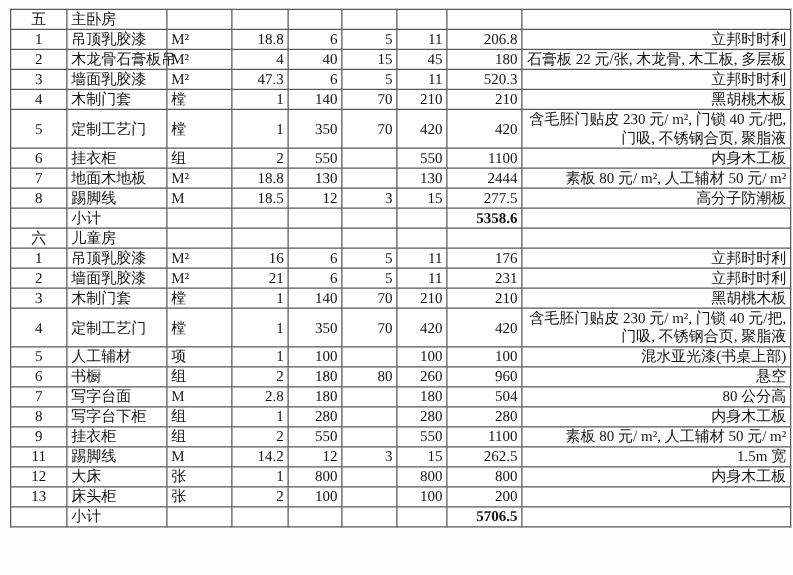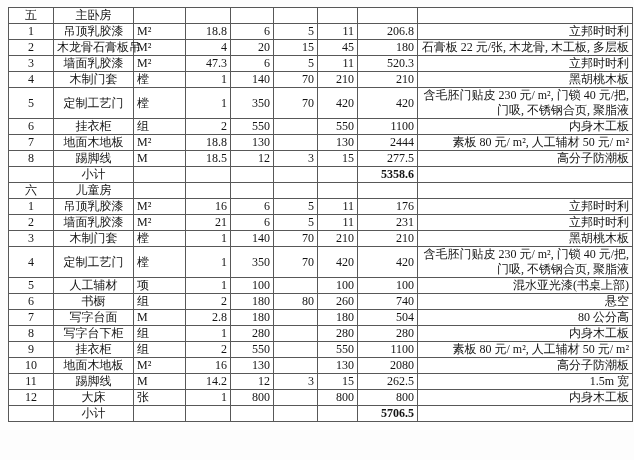--- a/index.html
+++ b/index.html
@@ -26,21 +26,21 @@
   table.quote td {
     border: 1px solid #585858;
     font-size: 12px;
     line-height: 15px;
     height: 15px;
     padding: 0 3px;
     vertical-align: middle;
     overflow: visible;
   }
   td.c-seq   { text-align: center; }
-  td.c-name  { text-align: center; padding-left: 4px; white-space: nowrap; }
+  td.c-name  { text-align: left; padding-left: 4px; white-space: nowrap; }
   td.c-unit  { text-align: left; }
   td.c-qty, td.c-p1, td.c-p2, td.c-p3, td.c-total { text-align: right; padding-right: 6px; }
   td.c-remark {
     text-align: right;
     padding: 1px 4px;
     line-height: 14px;
     white-space: normal;
     word-break: break-all;
   }
   tr.subtotal-row td.c-total { font-weight: bold; }
@@ -82,21 +82,21 @@
           <td class="c-p2">5</td>
           <td class="c-p3">11</td>
           <td class="c-total">206.8</td>
           <td class="c-remark">立邦时时利</td>
         </tr>
         <tr>
           <td class="c-seq">2</td>
           <td class="c-name">木龙骨石膏板吊</td>
           <td class="c-unit">M²</td>
           <td class="c-qty">4</td>
-          <td class="c-p1">20</td>
+          <td class="c-p1">40</td>
           <td class="c-p2">15</td>
           <td class="c-p3">45</td>
           <td class="c-total">180</td>
           <td class="c-remark">石膏板 22 元/张, 木龙骨, 木工板, 多层板</td>
         </tr>
         <tr>
           <td class="c-seq">3</td>
           <td class="c-name">墙面乳胶漆</td>
           <td class="c-unit">M²</td>
           <td class="c-qty">47.3</td>
@@ -239,21 +239,21 @@
           <td class="c-remark">混水亚光漆(书桌上部)</td>
         </tr>
         <tr>
           <td class="c-seq">6</td>
           <td class="c-name">书橱</td>
           <td class="c-unit">组</td>
           <td class="c-qty">2</td>
           <td class="c-p1">180</td>
           <td class="c-p2">80</td>
           <td class="c-p3">260</td>
-          <td class="c-total">740</td>
+          <td class="c-total">960</td>
           <td class="c-remark">悬空</td>
         </tr>
         <tr>
           <td class="c-seq">7</td>
           <td class="c-name">写字台面</td>
           <td class="c-unit">M</td>
           <td class="c-qty">2.8</td>
           <td class="c-p1">180</td>
           <td class="c-p2"></td>
           <td class="c-p3">180</td>
@@ -274,31 +274,20 @@
         <tr>
           <td class="c-seq">9</td>
           <td class="c-name">挂衣柜</td>
           <td class="c-unit">组</td>
           <td class="c-qty">2</td>
           <td class="c-p1">550</td>
           <td class="c-p2"></td>
           <td class="c-p3">550</td>
           <td class="c-total">1100</td>
           <td class="c-remark">素板 80 元/ m², 人工辅材 50 元/ m²</td>
-        </tr>
-        <tr>
-          <td class="c-seq">10</td>
-          <td class="c-name">地面木地板</td>
-          <td class="c-unit">M²</td>
-          <td class="c-qty">16</td>
-          <td class="c-p1">130</td>
-          <td class="c-p2"></td>
-          <td class="c-p3">130</td>
-          <td class="c-total">2080</td>
-          <td class="c-remark">高分子防潮板</td>
         </tr>
         <tr>
           <td class="c-seq">11</td>
           <td class="c-name">踢脚线</td>
           <td class="c-unit">M</td>
           <td class="c-qty">14.2</td>
           <td class="c-p1">12</td>
           <td class="c-p2">3</td>
           <td class="c-p3">15</td>
           <td class="c-total">262.5</td>
@@ -308,20 +297,31 @@
           <td class="c-seq">12</td>
           <td class="c-name">大床</td>
           <td class="c-unit">张</td>
           <td class="c-qty">1</td>
           <td class="c-p1">800</td>
           <td class="c-p2"></td>
           <td class="c-p3">800</td>
           <td class="c-total">800</td>
           <td class="c-remark">内身木工板</td>
         </tr>
+        <tr>
+          <td class="c-seq">13</td>
+          <td class="c-name">床头柜</td>
+          <td class="c-unit">张</td>
+          <td class="c-qty">2</td>
+          <td class="c-p1">100</td>
+          <td class="c-p2"></td>
+          <td class="c-p3">100</td>
+          <td class="c-total">200</td>
+          <td class="c-remark"></td>
+        </tr>
         <tr class="subtotal-row">
           <td class="c-seq"></td>
           <td class="c-name">小计</td>
           <td class="c-unit"></td>
           <td class="c-qty"></td>
           <td class="c-p1"></td>
           <td class="c-p2"></td>
           <td class="c-p3"></td>
           <td class="c-total">5706.5</td>
           <td class="c-remark"></td>

